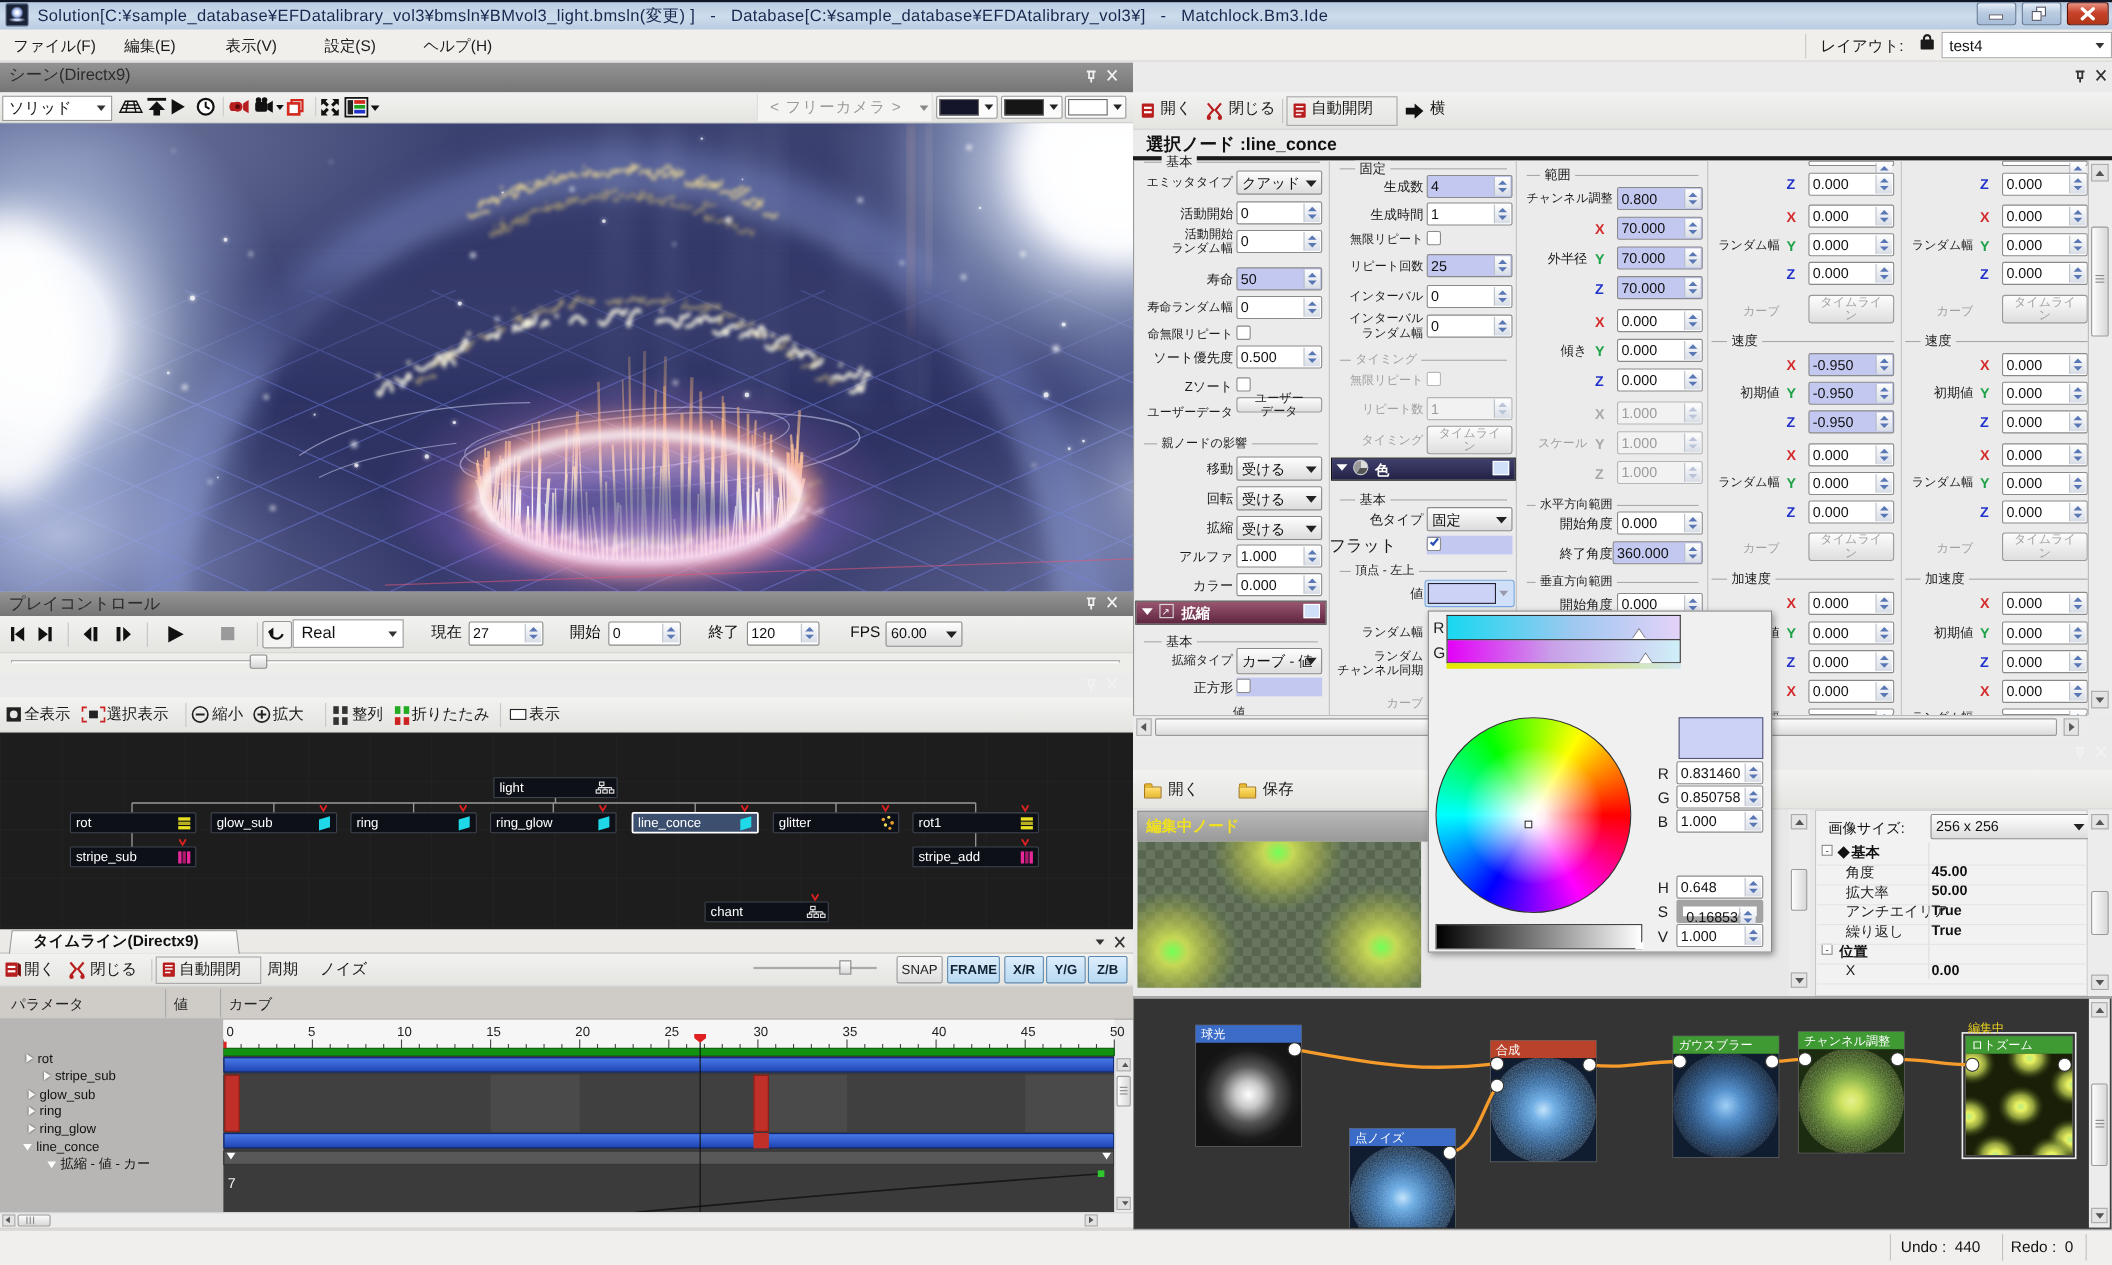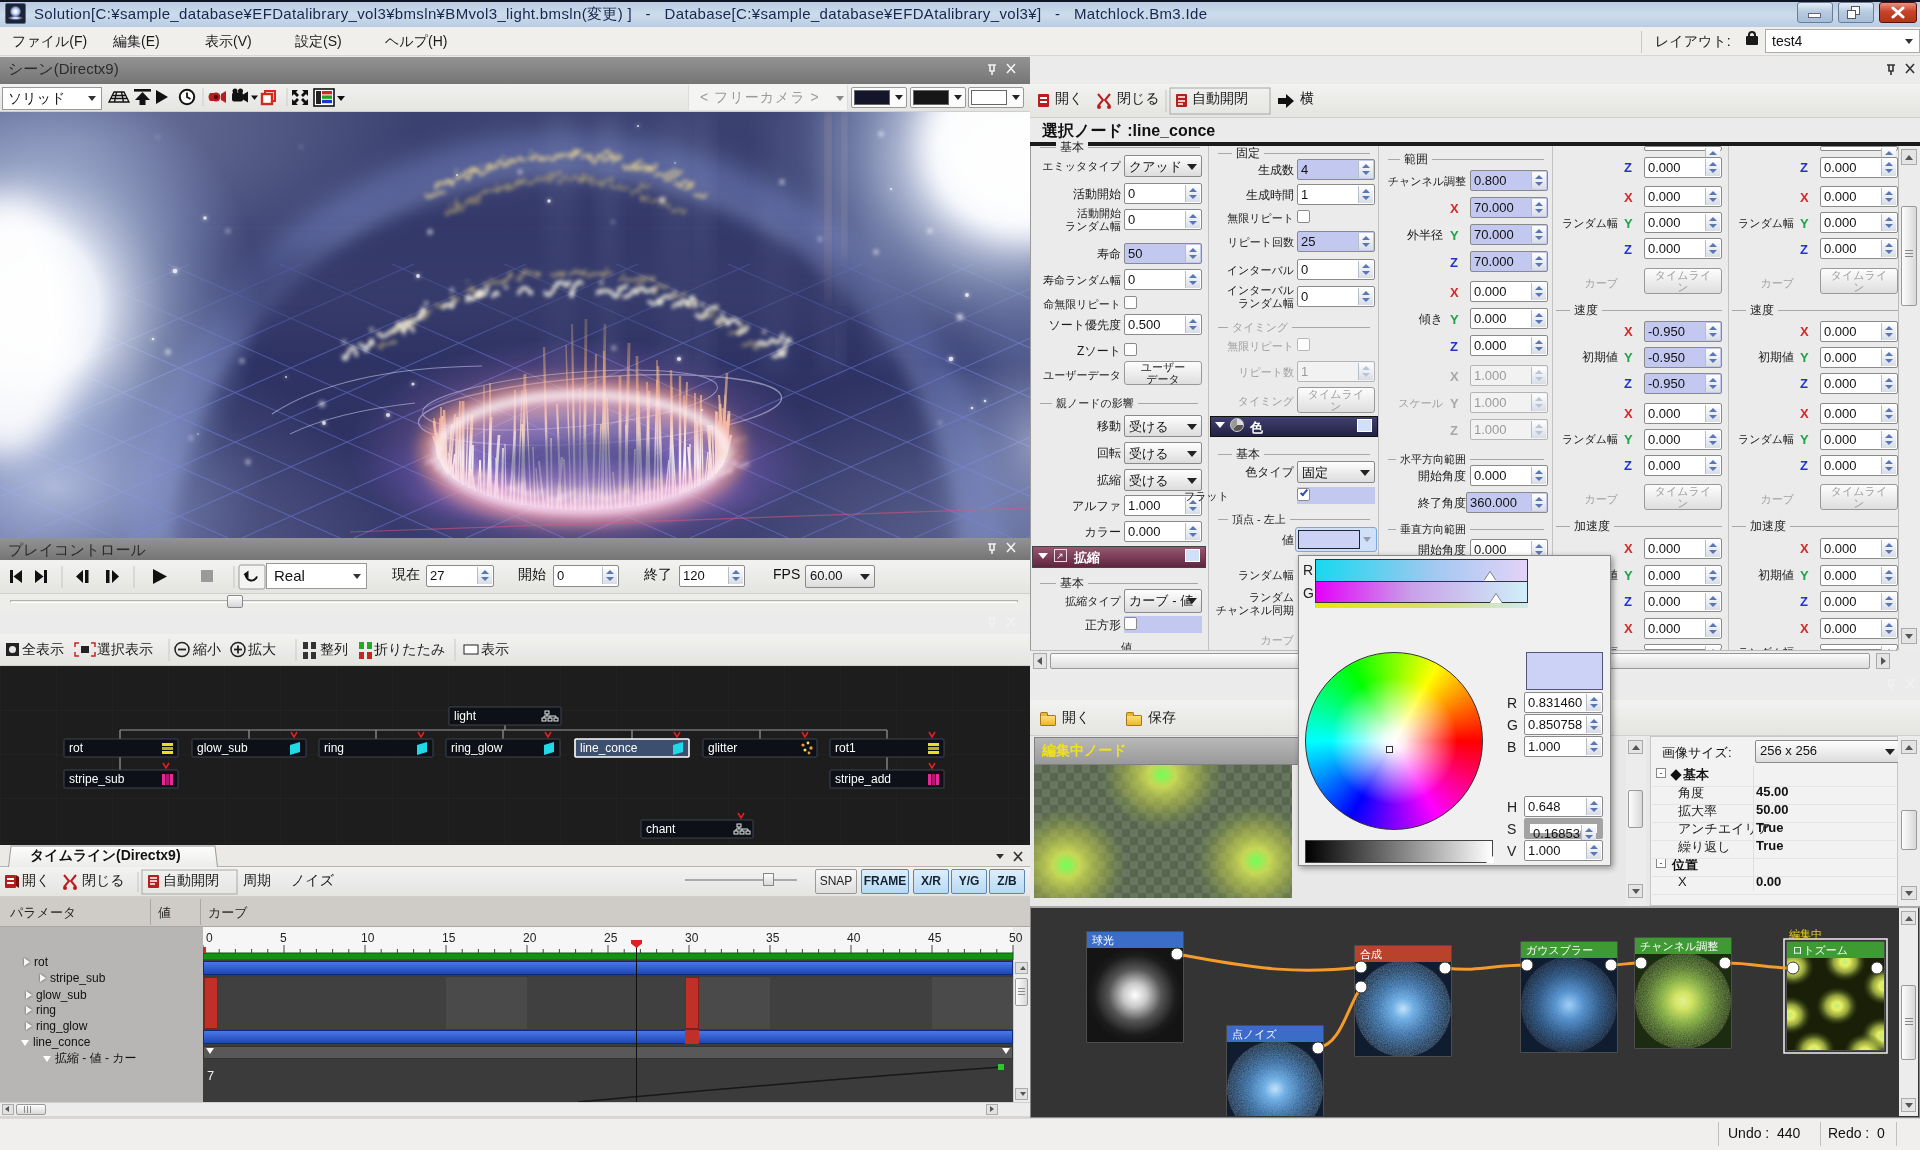--- a/index.html
+++ b/index.html
@@ -1149,21 +1149,21 @@
 <div class="sf" style="left:1124px;top:314px;width:78px;height:21px;background:#fff;border:1px solid #8a8a8a">
       <span class="sv" style="color:#111">0.500</span>
       <span class="sp">
         <i class="u" style="border-bottom-color:#5a77b5"></i>
         <i class="d" style="border-top-color:#5a77b5"></i>
       </span>
     </div>
 <div class="lb" style="left:1011px;top:344px;width:110px;font-size:12px;color:#1a1a1a;font-weight:normal;text-align:right">Zソート</div>
 <div style="position:absolute;left:1124px;top:343px;width:13px;height:13px;background:#fff;border:1px solid #8a8a8a;border-radius:2px"></div>
 <div class="lb" style="left:1005px;top:368px;width:116px;font-size:11px;color:#1a1a1a;font-weight:normal;text-align:right">ユーザーデータ</div>
-<div class="bt" style="left:1124px;top:361px;width:78px;height:24px;color:#222">
+<div class="bt" style="left:1124px;top:361px;width:78px;height:14px;color:#222">
       <span>ユーザー<br>データ</span>
     </div>
 <div style="position:absolute;left:1040px;top:403px;width:158px;height:1px;background:#a8a8a8"></div>
 <div style="position:absolute;left:1052px;top:396px;font-size:11px;color:#1a1a1a;background:#ebebeb;padding:0 4px;line-height:14px">親ノードの影響</div>
 <div class="lb" style="left:1011px;top:419px;width:110px;font-size:12px;color:#1a1a1a;font-weight:normal;text-align:right">移動</div>
 <div class="cb" style="left:1124px;top:415px;width:78px;height:22px">
       <span class="cv" style="color:#111">受ける</span>
       <i class="ca"></i>
     </div>
 <div class="lb" style="left:1011px;top:446px;width:110px;font-size:12px;color:#1a1a1a;font-weight:normal;text-align:right">回転</div>
@@ -1275,21 +1275,21 @@
 <div style="left:1230px;top:418px;width:14px;height:14px;border-radius:50%;background:conic-gradient(#ddd 0 25%,#555 25% 60%,#999 60% 100%);border:1px solid #ccc"></div>
 <div style="left:1250px;top:419px;font-size:13px;color:#fff;font-weight:bold">色</div>
 <div style="left:1357px;top:419px;width:15px;height:13px;background:#cfe0f8;border:1px solid #fff"></div>
 <div style="position:absolute;left:1218px;top:454px;width:152px;height:1px;background:#a8a8a8"></div>
 <div style="position:absolute;left:1232px;top:447px;font-size:12px;color:#1a1a1a;background:#ebebeb;padding:0 4px;line-height:14px">基本</div>
 <div class="lb" style="left:1184px;top:465px;width:110px;font-size:12px;color:#1a1a1a;font-weight:normal;text-align:right">色タイプ</div>
 <div class="cb" style="left:1297px;top:461px;width:78px;height:22px">
       <span class="cv" style="color:#111">固定</span>
       <i class="ca"></i>
     </div>
-<div class="lb" style="left:1184px;top:489px;width:110px;font-size:11px;color:#1a1a1a;font-weight:normal;text-align:left">フラット</div>
+<div class="lb" style="left:1184px;top:489px;width:110px;font-size:15px;color:#1a1a1a;font-weight:normal;text-align:center">フラット</div>
 <div style="position:absolute;left:1297px;top:487px;width:78px;height:17px;background:#c3c8f1"></div>
 <div style="position:absolute;left:1297px;top:488px;width:13px;height:13px;background:#fff;border:1px solid #8a8a8a;border-radius:2px">
       <span style="position:absolute;left:2px;top:1px;width:8px;height:4px;border-left:2px solid #2a4fae;border-bottom:2px solid #2a4fae;transform:rotate(-50deg)"></span>
     </div>
 <div style="position:absolute;left:1218px;top:519px;width:152px;height:1px;background:#a8a8a8"></div>
 <div style="position:absolute;left:1228px;top:512px;font-size:11px;color:#1a1a1a;background:#ebebeb;padding:0 4px;line-height:14px">頂点 - 左上</div>
 <div class="lb" style="left:1184px;top:533px;width:110px;font-size:12px;color:#1a1a1a;font-weight:normal;text-align:right">値</div>
 <div style="left:1295px;top:527px;width:82px;height:25px;background:#cfe0f8;border:1px solid #7aa8e0;border-radius:3px"></div>
 <div style="left:1298px;top:530px;width:62px;height:19px;background:#ccd2f5;border:1px solid #223">
 </div>

